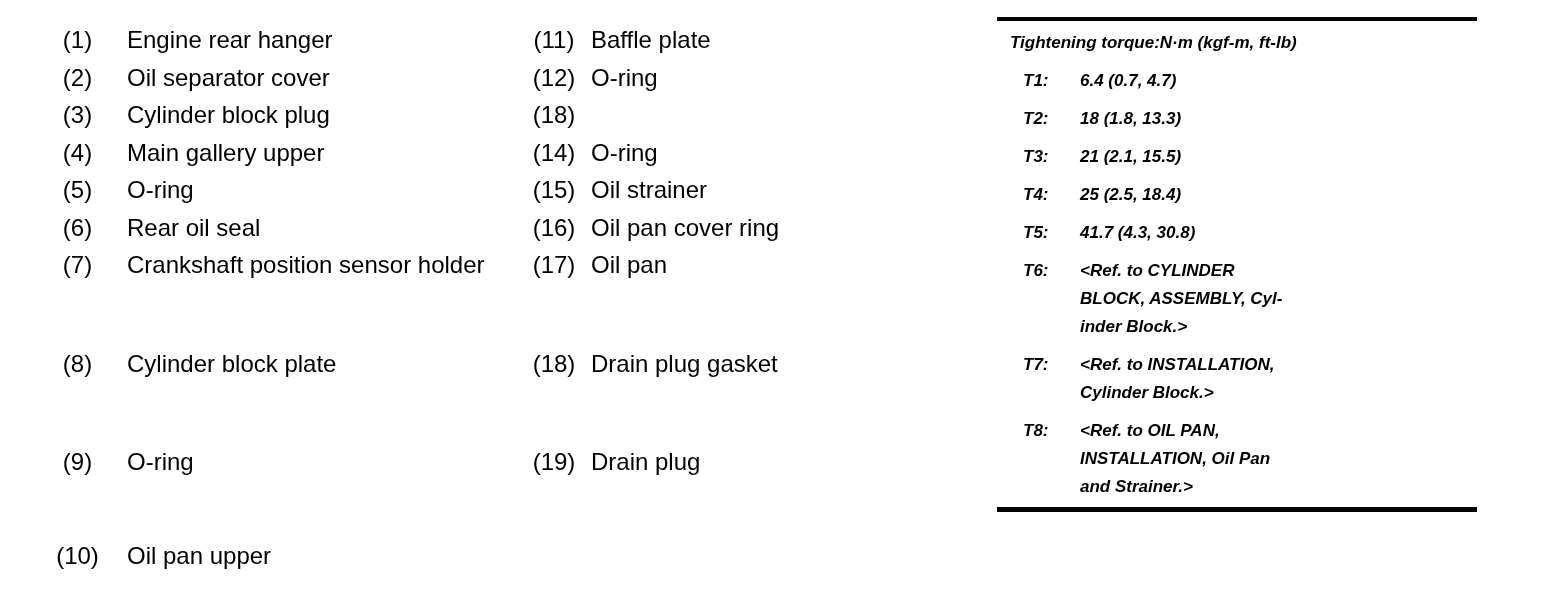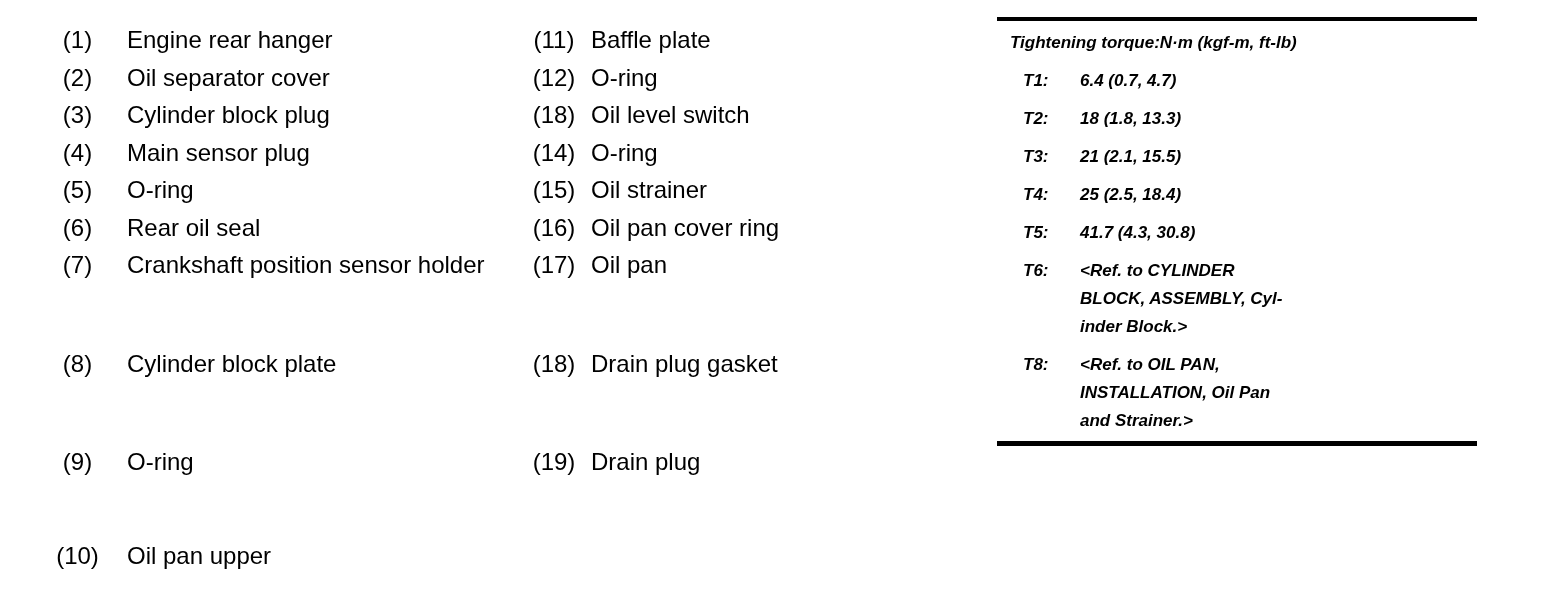--- a/index.html
+++ b/index.html
@@ -83,21 +83,21 @@
   <div class="part-row col1" style="top:64px">
     <span class="part-num">(2)</span>
     <span class="part-label">Oil separator cover</span>
   </div>
   <div class="part-row col1" style="top:101px">
     <span class="part-num">(3)</span>
     <span class="part-label">Cylinder block plug</span>
   </div>
   <div class="part-row col1" style="top:139px">
     <span class="part-num">(4)</span>
-    <span class="part-label">Main sensor plug</span>
+    <span class="part-label">Main gallery upper</span>
   </div>
   <div class="part-row col1" style="top:176px">
     <span class="part-num">(5)</span>
     <span class="part-label">O-ring</span>
   </div>
   <div class="part-row col1" style="top:214px">
     <span class="part-num">(6)</span>
     <span class="part-label">Rear oil seal</span>
   </div>
   <div class="part-row col1" style="top:251px">
@@ -120,21 +120,20 @@
   <div class="part-row col2" style="top:26px">
     <span class="part-num">(11)</span>
     <span class="part-label">Baffle plate</span>
   </div>
   <div class="part-row col2" style="top:64px">
     <span class="part-num">(12)</span>
     <span class="part-label">O-ring</span>
   </div>
   <div class="part-row col2" style="top:101px">
     <span class="part-num">(18)</span>
-    <span class="part-label">Oil level switch</span>
   </div>
   <div class="part-row col2" style="top:139px">
     <span class="part-num">(14)</span>
     <span class="part-label">O-ring</span>
   </div>
   <div class="part-row col2" style="top:176px">
     <span class="part-num">(15)</span>
     <span class="part-label">Oil strainer</span>
   </div>
   <div class="part-row col2" style="top:214px">
@@ -177,20 +176,25 @@
       <span class="torque-label">T5:</span>
       <span class="torque-value">41.7 (4.3, 30.8)</span>
     </div>
     <div class="torque-row">
       <span class="torque-label">T6:</span>
       <span class="torque-value">&lt;Ref. to CYLINDER
 BLOCK, ASSEMBLY, Cyl-
 inder Block.&gt;</span>
     </div>
     <div class="torque-row">
+      <span class="torque-label">T7:</span>
+      <span class="torque-value">&lt;Ref. to INSTALLATION,
+Cylinder Block.&gt;</span>
+    </div>
+    <div class="torque-row">
       <span class="torque-label">T8:</span>
       <span class="torque-value">&lt;Ref. to OIL PAN,
 INSTALLATION, Oil Pan
 and Strainer.&gt;</span>
     </div>
   </div>
 
 </div>
 
 </body></html>

